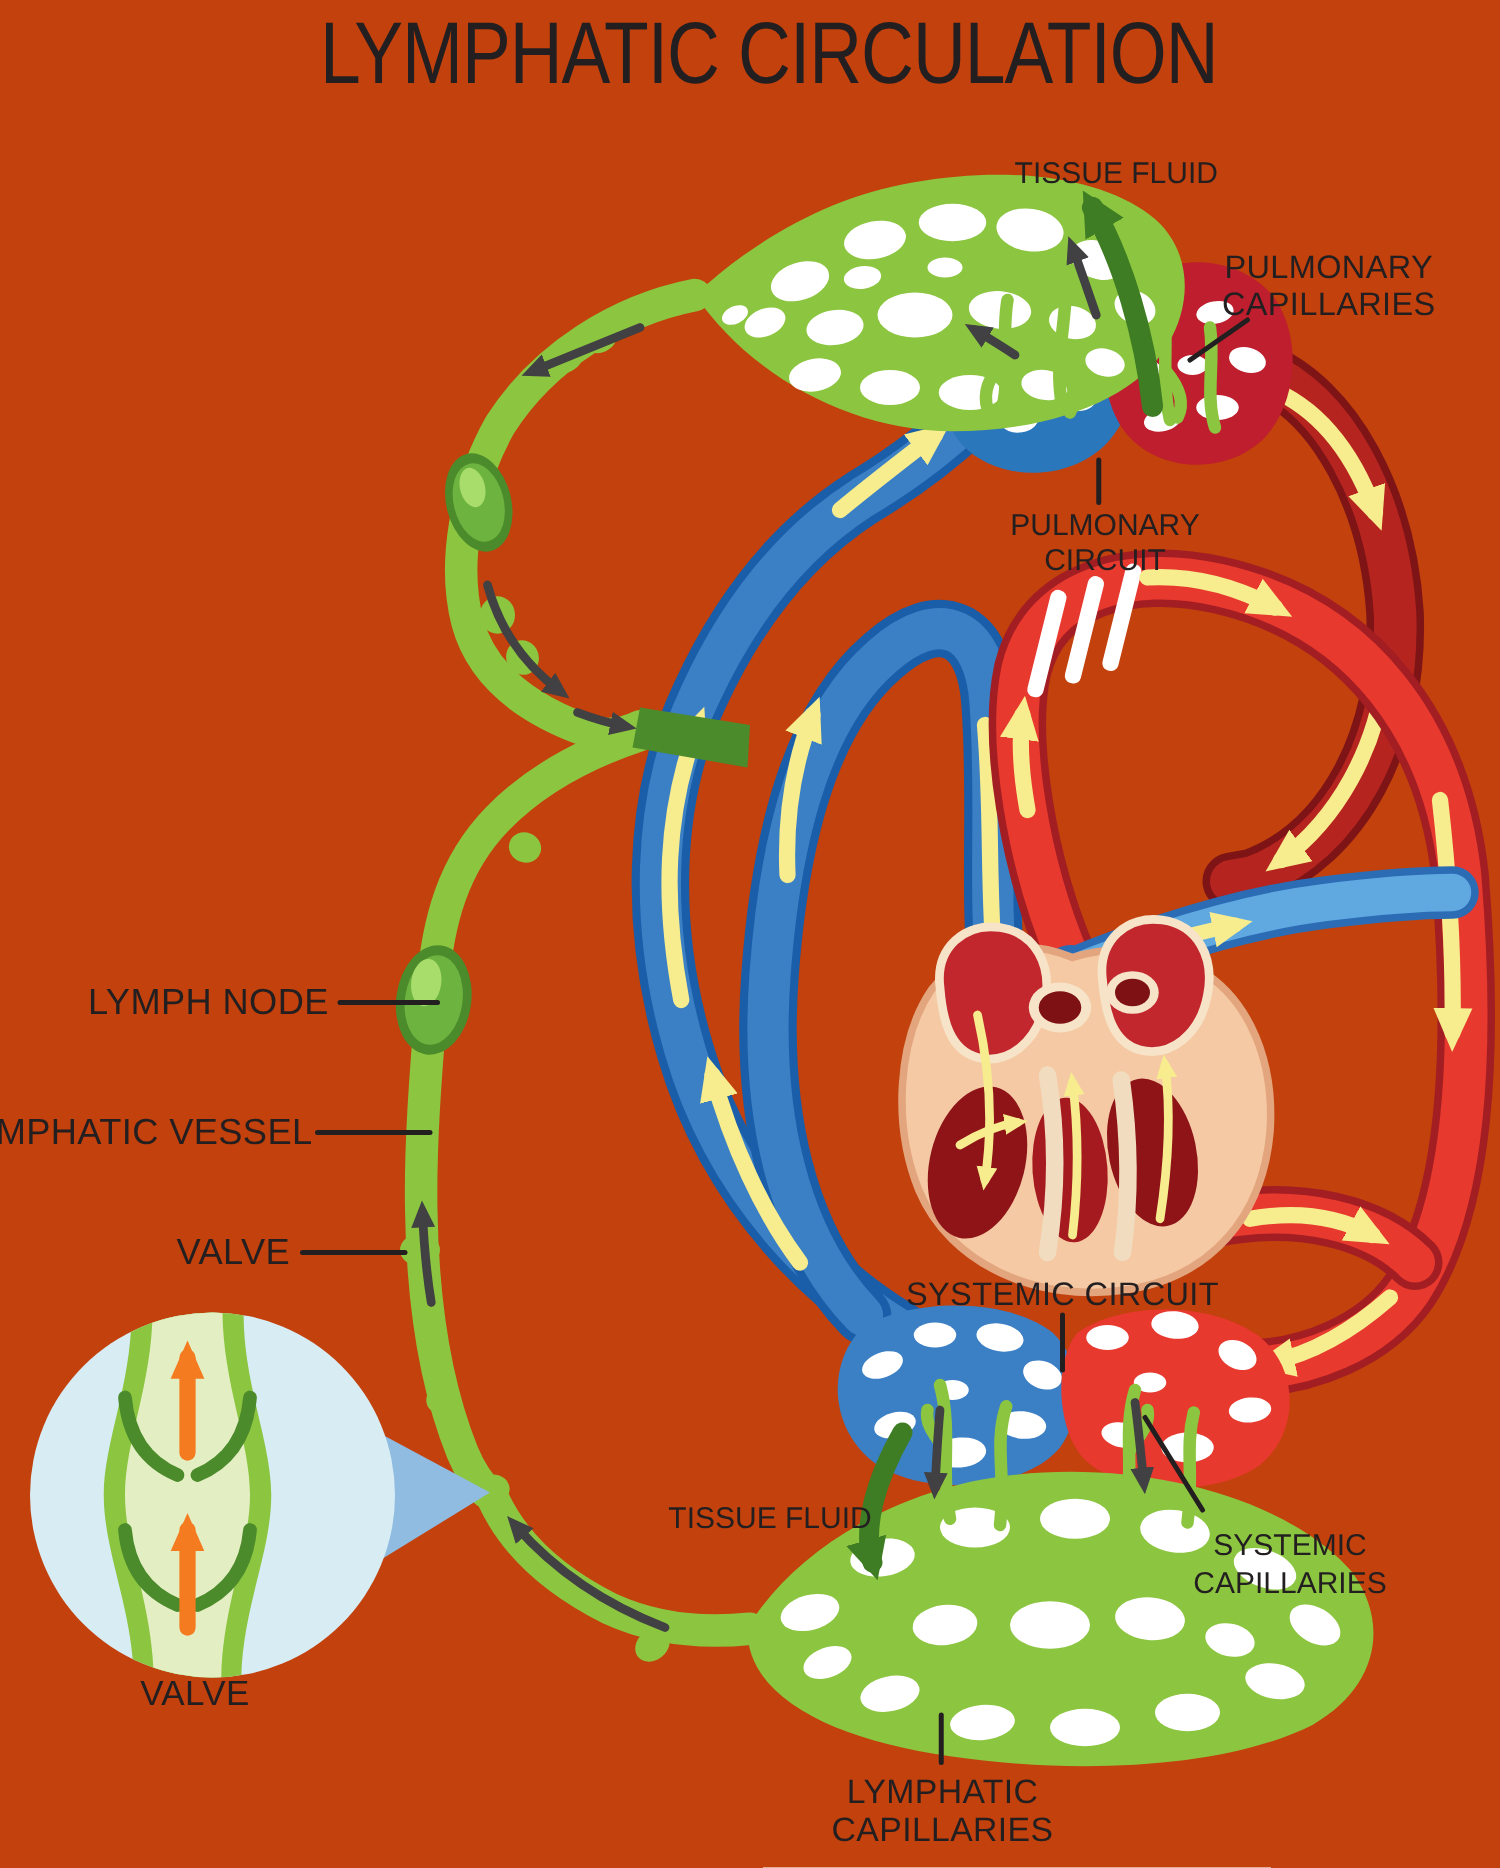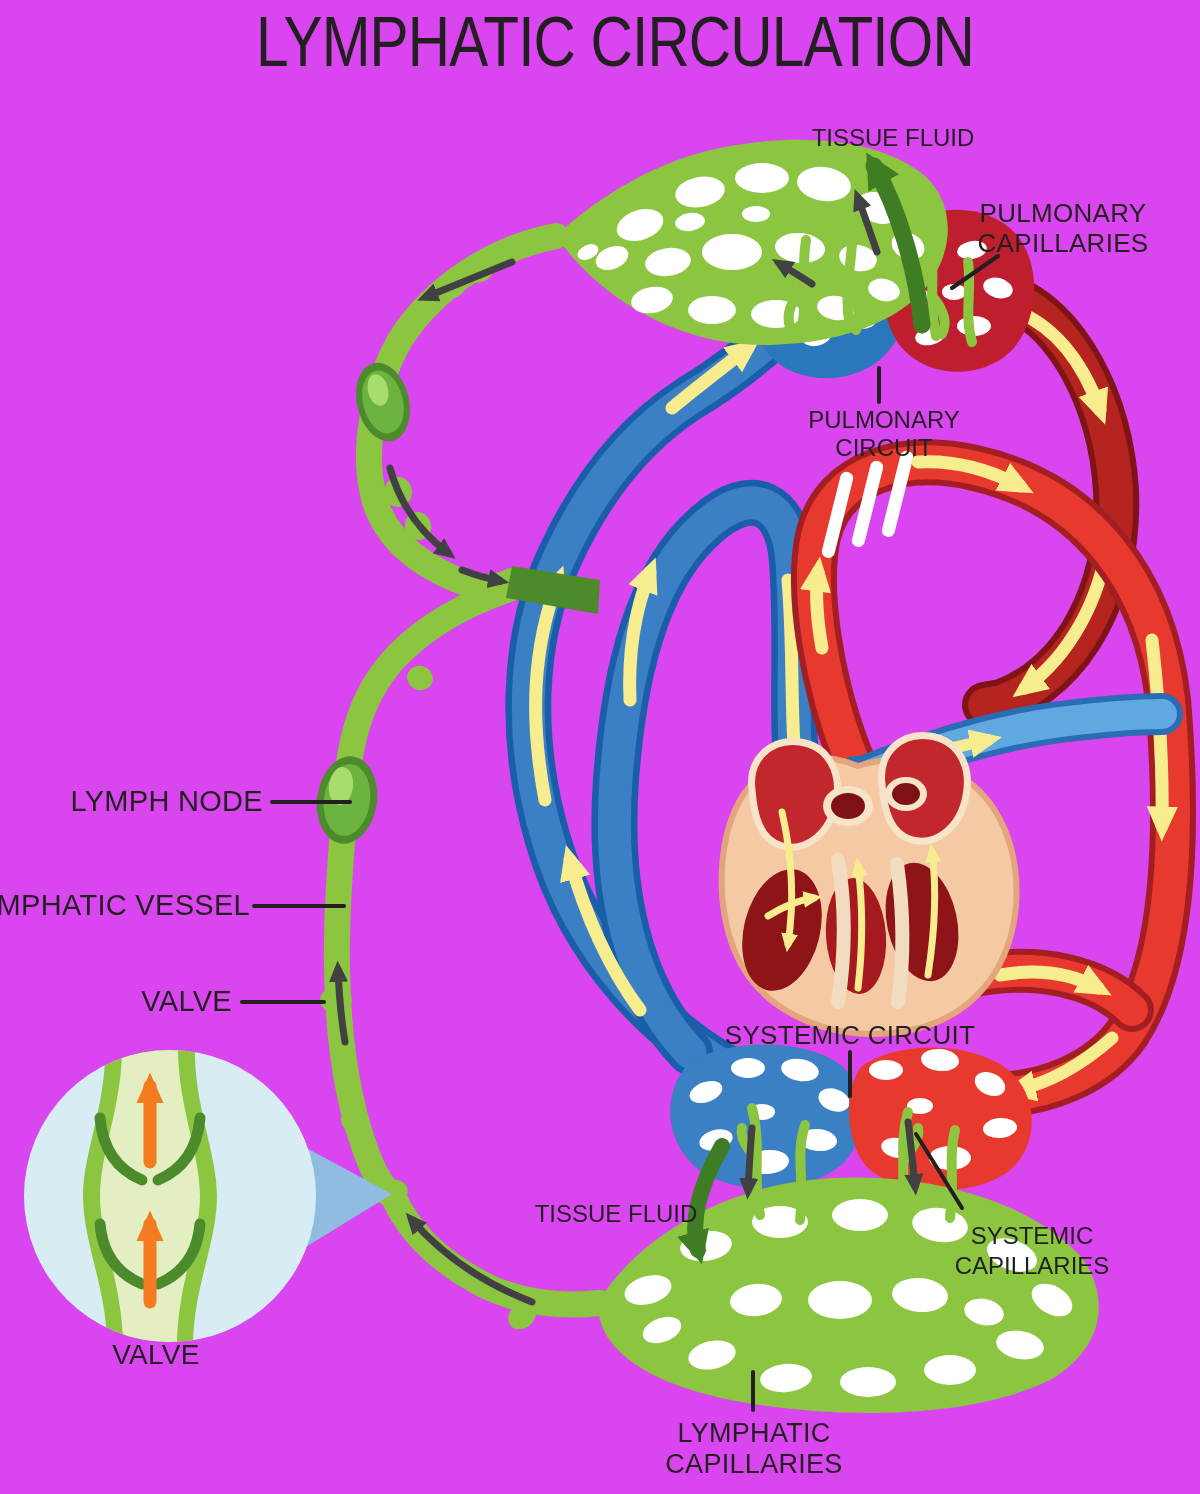--- a/index.html
+++ b/index.html
@@ -1,16 +1,16 @@
 <!DOCTYPE html>
 <html><head>
 <meta charset="utf-8">
 <style>
   html,body{margin:0;padding:0;background:#ffffff;}
-  .stage{position:relative;width:1200px;height:1494px;background:#d946ef;overflow:hidden;
+  .stage{position:relative;width:1200px;height:1494px;background:#c2410c;overflow:hidden;
          font-family:"Liberation Sans","DejaVu Sans",sans-serif;}
   svg{position:absolute;left:0;top:0;}
   text{fill:#231f20;font-family:"Liberation Sans","DejaVu Sans",sans-serif;}
   .lbl{font-size:26px;letter-spacing:.3px;}
   .lbl-sm{font-size:24px;}
   .title-text{font-size:70px;letter-spacing:-1px;}
 </style>
 </head>
 <body>
 

